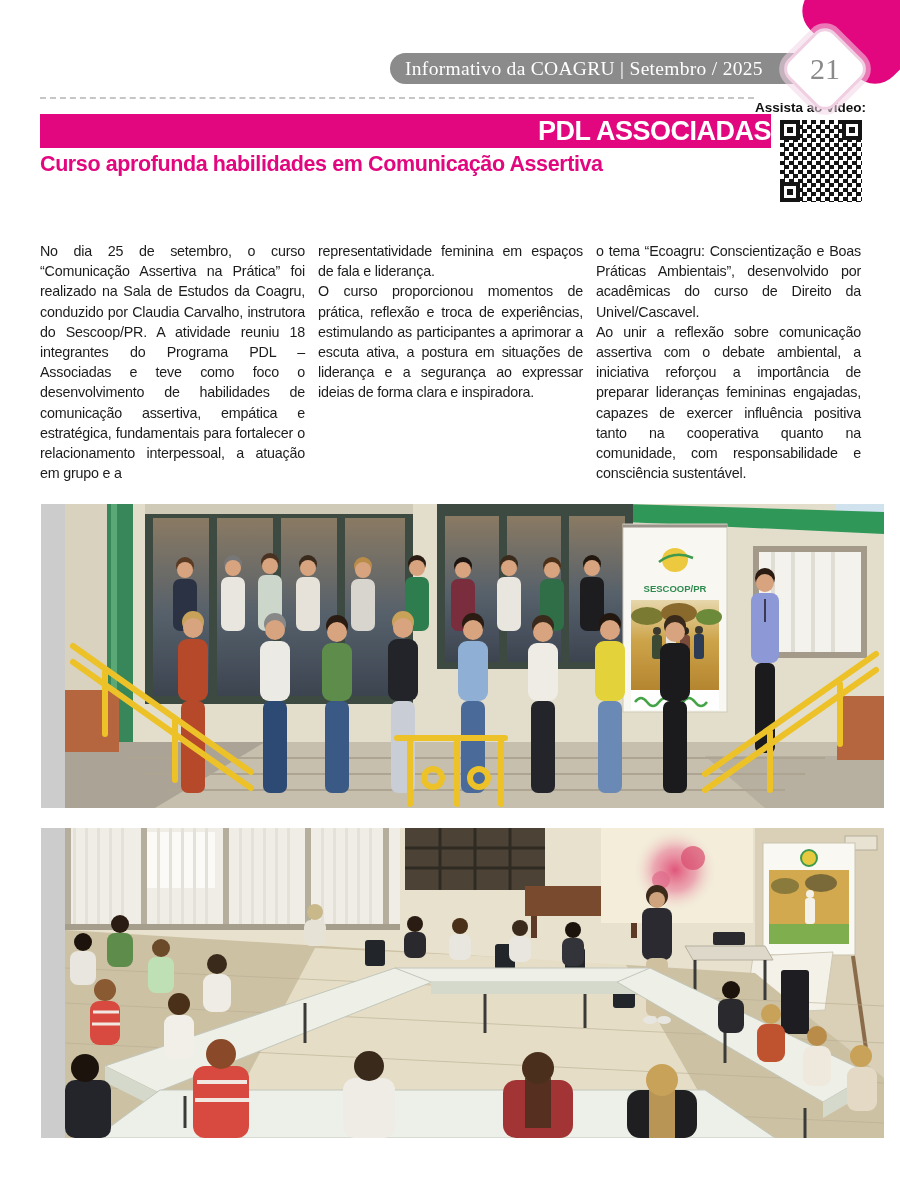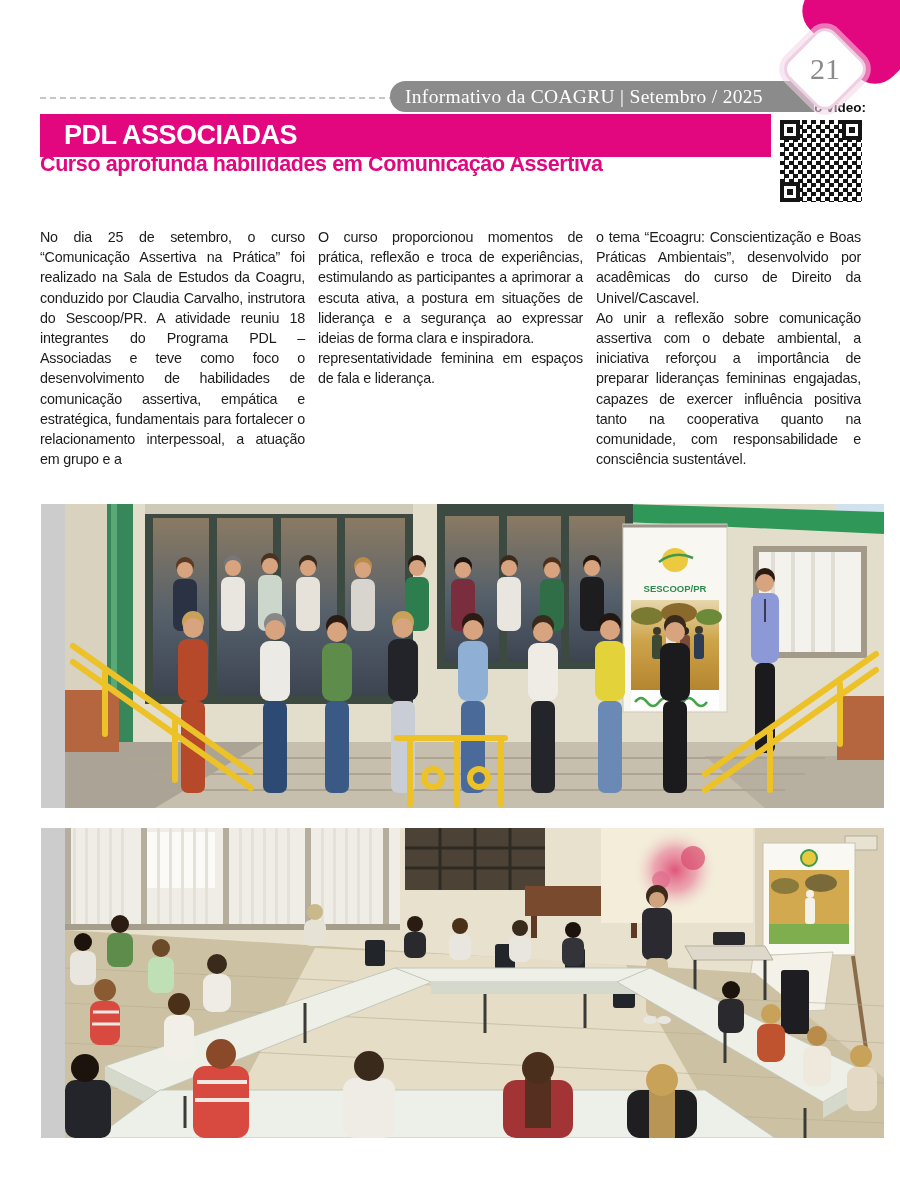--- a/index.html
+++ b/index.html
@@ -2,21 +2,21 @@
 <html><head>
 <meta charset="utf-8">
 <style>
   html,body{margin:0;padding:0;background:#fff;}
   .page{position:relative;width:900px;height:1180px;background:#ffffff;overflow:hidden;
         font-family:"Liberation Sans",sans-serif;}
 
   
   .header-bar{position:absolute;left:390px;top:53px;width:424px;height:31px;
               background:#8c8b8b;border-radius:16px 0 0 16px;z-index:1;
-              display:flex;align-items:center;padding-left:15px;box-sizing:border-box;margin-top:28px;}
+              display:flex;align-items:center;padding-left:15px;box-sizing:border-box;}
   .header-bar span{font-family:"Liberation Serif",serif;font-size:19.5px;color:#ffffff;
                    letter-spacing:.3px;white-space:nowrap;}
   .diamond-big{position:absolute;right:-34px;top:-48px;width:118px;height:118px;
                background:#e2067f;border-radius:26px;transform:rotate(45deg);z-index:2;}
   .diamond-small{position:absolute;left:792px;top:36px;width:60px;height:60px;background:#ffffff;
                  border:3px solid #f0cfe2;border-radius:14px;transform:rotate(45deg);z-index:3;
                  box-shadow:0 0 0 5px rgba(243,214,230,.55);display:flex;align-items:center;justify-content:center;}
   .diamond-small span{transform:rotate(-45deg);font-family:"Liberation Serif",serif;
                       font-size:30px;color:#8a8a8a;}
 
@@ -29,28 +29,28 @@
       box-sizing:border-box;padding:3px;}
   .qr-pattern{position:relative;width:100%;height:100%;
       background-image:repeating-conic-gradient(#141414 0% 25%, #ffffff 0% 50%);
       background-size:9px 9px;}
   .qr-finder{position:absolute;width:20px;height:20px;border:4px solid #141414;background:#fff;
              box-sizing:border-box;}
   .qr-finder::after{content:"";position:absolute;left:3px;top:3px;width:6px;height:6px;background:#141414;}
   .qr-f-tl{left:0;top:0;} .qr-f-tr{right:0;top:0;} .qr-f-bl{left:0;bottom:0;}
 
   
-  .pink-banner{position:absolute;left:40px;top:114px;width:731px;height:43px;background:#e2067f;
-               display:flex;align-items:center;padding-left:24px;box-sizing:border-box;}
+  .pink-banner{position:absolute;left:40px;top:114px;width:731px;height:34px;background:#e2067f;
+               display:flex;align-items:center;padding-left:16px;box-sizing:border-box;justify-content:flex-end;}
   .pink-banner span{color:#ffffff;font-weight:bold;font-size:27px;letter-spacing:-0.5px;}
   .headline{position:absolute;left:40px;top:152px;font-size:21.5px;font-weight:bold;color:#e2067f;
             letter-spacing:-0.4px;}
 
   
-  .columns{position:absolute;left:40px;top:227px;width:822px;height:278px;display:flex;gap:13px;
+  .columns{position:absolute;left:40px;top:241px;width:822px;height:278px;display:flex;gap:13px;
            overflow:hidden;}
   .col{width:265px;text-align:justify;font-size:14.3px;line-height:20.2px;color:#1c1c1c;
        letter-spacing:-0.2px;}
   .col p{margin:0;}
 
   
   .photo{position:absolute;left:41px;width:819px;overflow:hidden;background:#ccc;padding-left:24px;}
   .photo1{top:504px;height:304px;}
   .photo2{top:828px;height:310px;}
   .photo svg{display:block;}
@@ -82,22 +82,22 @@
   <div class="pink-banner">
     <span>PDL ASSOCIADAS</span>
   </div>
   <div class="headline">Curso aprofunda habilidades em Comunicação Assertiva</div>
 
   <div class="columns">
     <div class="col">
       <p>No dia 25 de setembro, o curso “Comunicação Assertiva na Prática” foi realizado na Sala de Estudos da Coagru, conduzido por Claudia Carvalho, instrutora do Sescoop/PR. A atividade reuniu 18 integrantes do Programa PDL – Associadas e teve como foco o desenvolvimento de habilidades de comunicação assertiva, empática e estratégica, fundamentais para fortalecer o relacionamento interpessoal, a atuação em grupo e a</p>
     </div>
     <div class="col">
+      <p>representatividade feminina em espaços de fala e liderança.</p>
       <p>O curso proporcionou momentos de prática, reflexão e troca de experiências, estimulando as participantes a aprimorar a escuta ativa, a postura em situações de liderança e a segurança ao expressar ideias de forma clara e inspiradora.</p>
-      <p>representatividade feminina em espaços de fala e liderança.</p>
     </div>
     <div class="col">
       <p>o tema “Ecoagru: Conscientização e Boas Práticas Ambientais”, desenvolvido por acadêmicas do curso de Direito da Univel/Cascavel.</p>
       <p>Ao unir a reflexão sobre comunicação assertiva com o debate ambiental, a iniciativa reforçou a importância de preparar lideranças femininas engajadas, capazes de exercer influência positiva tanto na cooperativa quanto na comunidade, com responsabilidade e consciência sustentável.</p>
     </div>
   </div>
 
   <div class="photo photo1">
   <svg width="819" height="304" viewBox="0 0 819 304" xmlns="http://www.w3.org/2000/svg">
     <defs>

